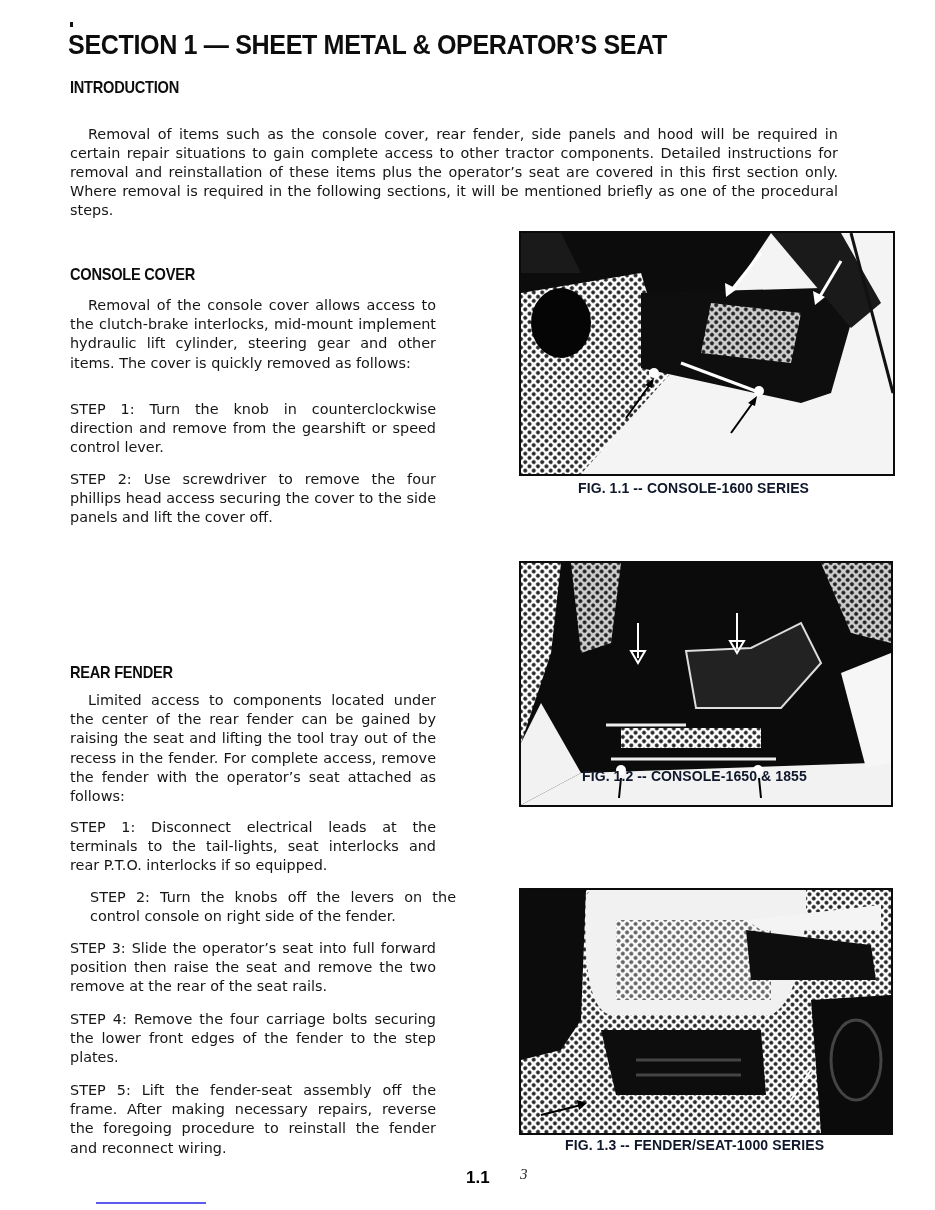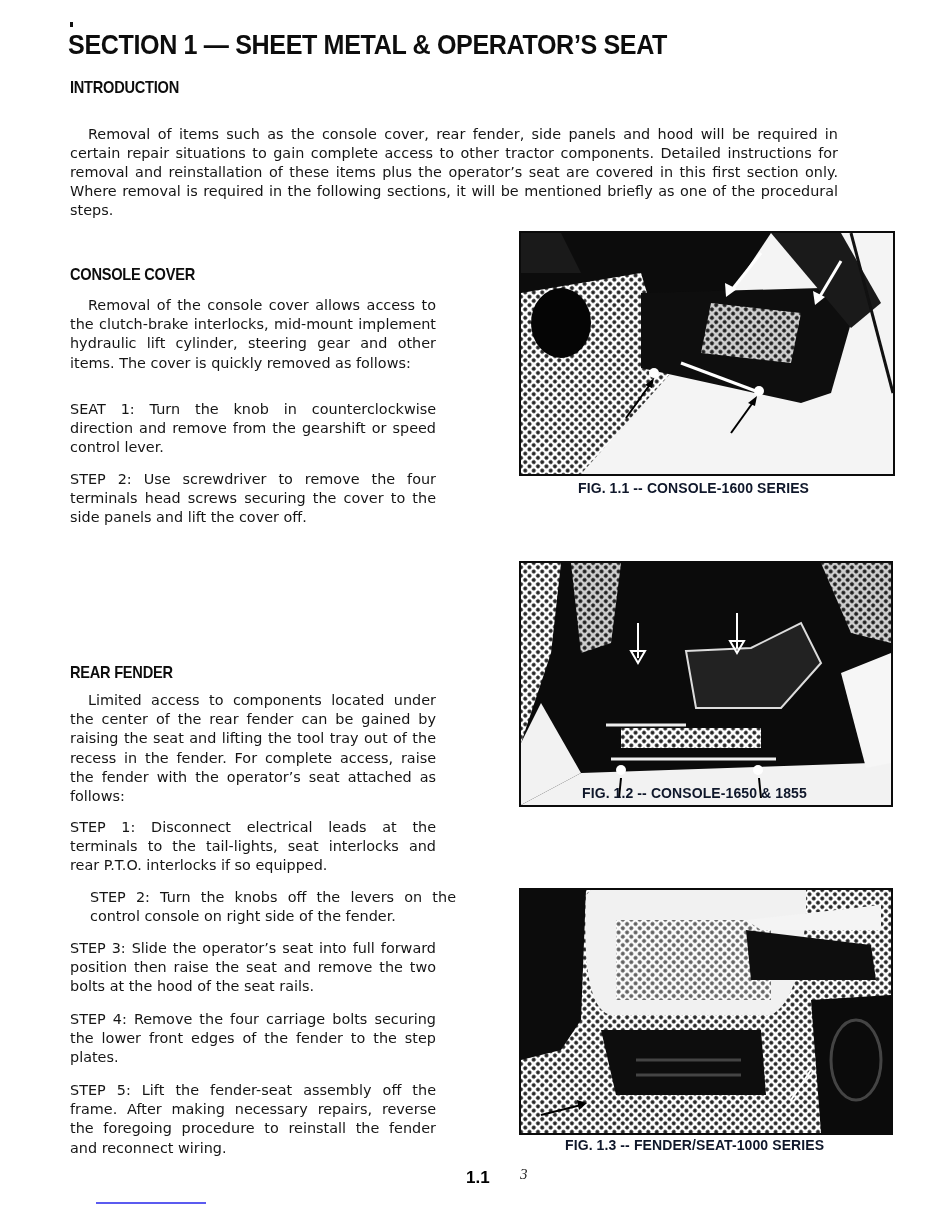--- a/index.html
+++ b/index.html
@@ -58,28 +58,28 @@
 
   <div class="dot-mark"></div>
 
   <div class="section-title">SECTION 1 — SHEET METAL &amp; OPERATOR’S SEAT</div>
 
   <div class="h2" style="top:78px;">INTRODUCTION</div>
   <div class="intro-text">Removal of items such as the console cover, rear fender, side panels and hood will be required in certain repair situations to gain complete access to other tractor components. Detailed instructions for removal and reinstallation of these items plus the operator’s seat are covered in this first section only. Where removal is required in the following sections, it will be mentioned briefly as one of the procedural steps.</div>
 
   <div class="h2" style="top:265px;">CONSOLE COVER</div>
   <div class="col-text indent" style="top:296px;">Removal of the console cover allows access to the clutch-brake interlocks, mid-mount implement hydraulic lift cylinder, steering gear and other items. The cover is quickly removed as follows:</div>
-  <div class="col-text" style="top:400px;">SEAT 1: Turn the knob in counterclockwise direction and remove from the gearshift or speed control lever.</div>
-  <div class="col-text" style="top:470px;">STEP 2: Use screwdriver to remove the four terminals head screws securing the cover to the side panels and lift the cover off.</div>
+  <div class="col-text" style="top:400px;">STEP 1: Turn the knob in counterclockwise direction and remove from the gearshift or speed control lever.</div>
+  <div class="col-text" style="top:470px;">STEP 2: Use screwdriver to remove the four phillips head access securing the cover to the side panels and lift the cover off.</div>
 
   <div class="h2" style="top:663px;">REAR FENDER</div>
-  <div class="col-text indent" style="top:691px;">Limited access to components located under the center of the rear fender can be gained by raising the seat and lifting the tool tray out of the recess in the fender. For complete access, raise the fender with the operator’s seat attached as follows:</div>
+  <div class="col-text indent" style="top:691px;">Limited access to components located under the center of the rear fender can be gained by raising the seat and lifting the tool tray out of the recess in the fender. For complete access, remove the fender with the operator’s seat attached as follows:</div>
   <div class="col-text" style="top:818px;">STEP 1: Disconnect electrical leads at the terminals to the tail-lights, seat interlocks and rear P.T.O. interlocks if so equipped.</div>
   <div class="col-text" style="top:888px;margin-left:20px;">STEP 2: Turn the knobs off the levers on the control console on right side of the fender.</div>
-  <div class="col-text" style="top:939px;">STEP 3: Slide the operator’s seat into full forward position then raise the seat and remove the two bolts at the hood of the seat rails.</div>
+  <div class="col-text" style="top:939px;">STEP 3: Slide the operator’s seat into full forward position then raise the seat and remove the two remove at the rear of the seat rails.</div>
   <div class="col-text" style="top:1010px;">STEP 4: Remove the four carriage bolts securing the lower front edges of the fender to the step plates.</div>
   <div class="col-text" style="top:1081px;">STEP 5: Lift the fender-seat assembly off the frame. After making necessary repairs, reverse the foregoing procedure to reinstall the fender and reconnect wiring.</div>
 
   <div class="figure" style="left:519px; top:231px; width:372px; height:241px;">
     <svg viewBox="0 0 372 241" preserveAspectRatio="none">
       <defs>
         <pattern id="ht1" width="6" height="6" patternUnits="userSpaceOnUse" patternTransform="rotate(45)">
           <rect width="6" height="6" fill="#fff"></rect>
             <circle cx="3" cy="3" r="2" fill="#222"></circle>
         </pattern>
@@ -130,21 +130,21 @@
       <circle cx="100" cy="207" r="5" fill="#fff"></circle>
       <circle cx="237" cy="207" r="5" fill="#fff"></circle>
       <line x1="98" y1="235" x2="100" y2="215" stroke="#000" stroke-width="2"></line>
       <line x1="240" y1="235" x2="238" y2="215" stroke="#000" stroke-width="2"></line>
       <line x1="117" y1="60" x2="117" y2="95" stroke="#fff" stroke-width="2"></line>
       <polygon points="110,88 124,88 117,100" fill="none" stroke="#fff" stroke-width="2"></polygon>
       <line x1="216" y1="50" x2="216" y2="85" stroke="#fff" stroke-width="2"></line>
       <polygon points="209,78 223,78 216,90" fill="none" stroke="#fff" stroke-width="2"></polygon>
     </svg>
   </div>
-  <div class="fig-caption" style="left:582px; top:785px;">FIG. 1.2 -- CONSOLE-1650 &amp; 1855</div>
+  <div class="fig-caption" style="left:582px; top:768px;">FIG. 1.2 -- CONSOLE-1650 &amp; 1855</div>
 
   <div class="figure" style="left:519px; top:888px; width:370px; height:243px;">
     <svg viewBox="0 0 370 243" preserveAspectRatio="none">
       <defs>
         <pattern id="ht3" width="6" height="6" patternUnits="userSpaceOnUse" patternTransform="rotate(45)">
           <rect width="6" height="6" fill="#fff"></rect>
             <circle cx="3" cy="3" r="2" fill="#222"></circle>
         </pattern>
       </defs>
       <rect width="370" height="243" fill="url(#ht3)"></rect>

